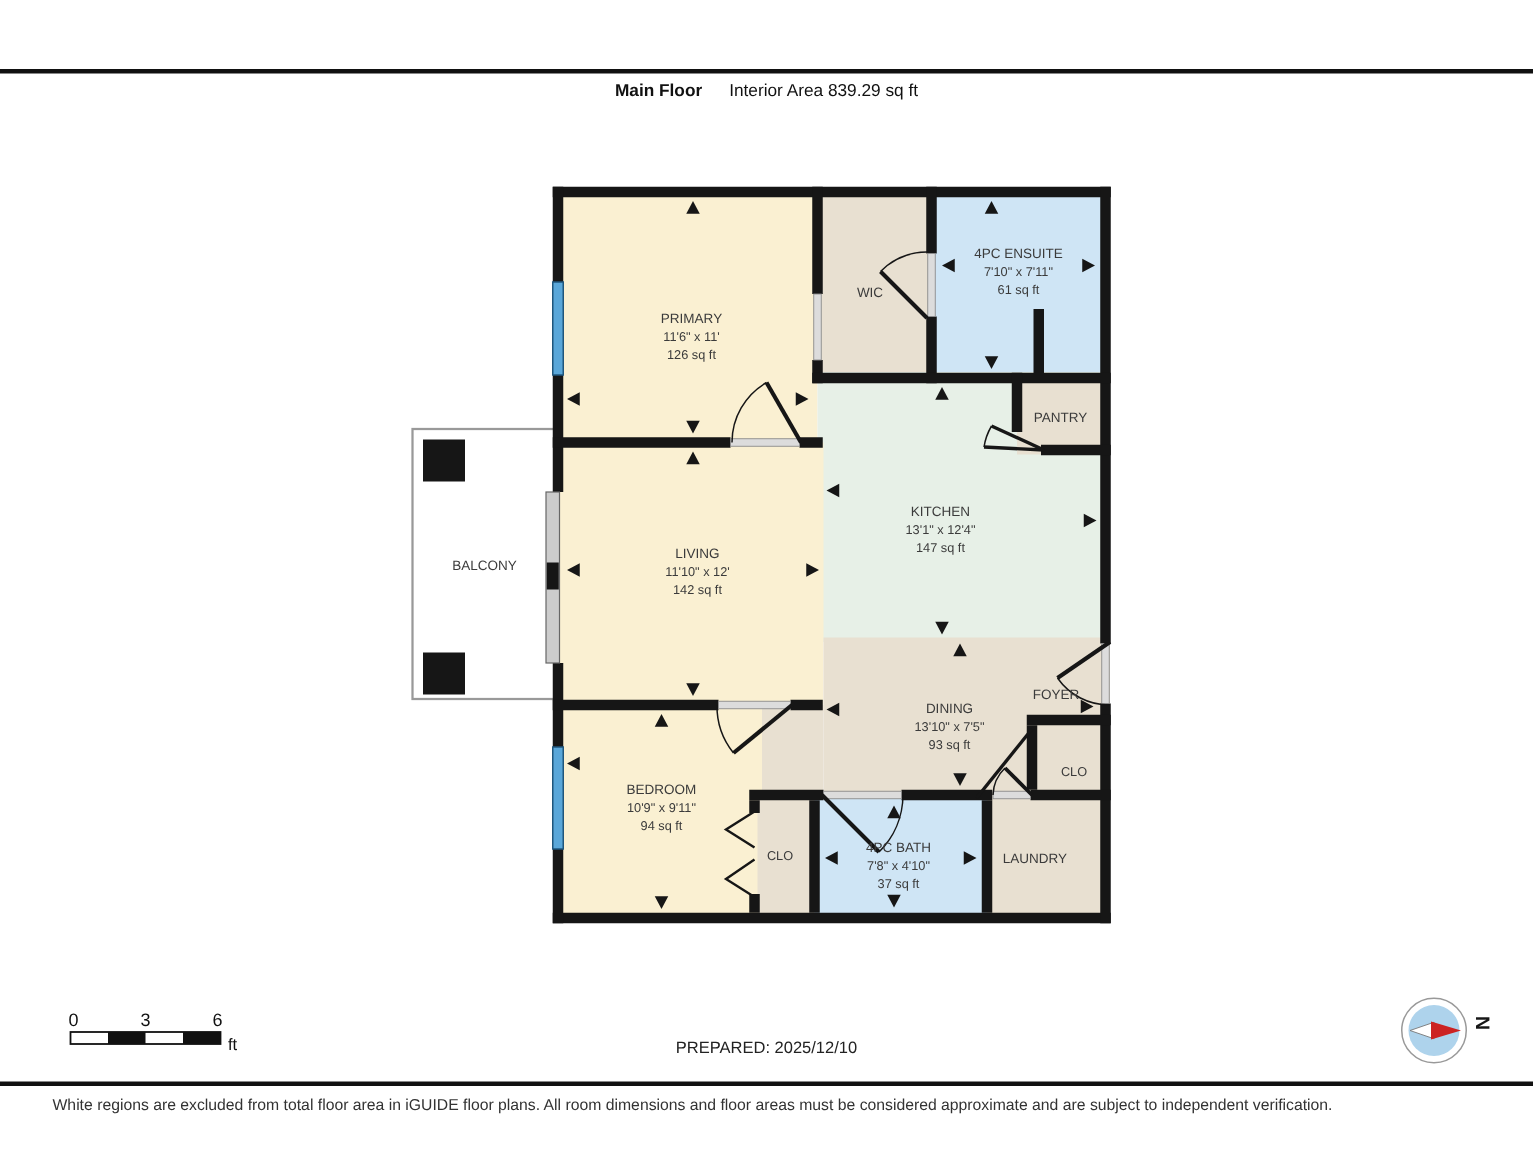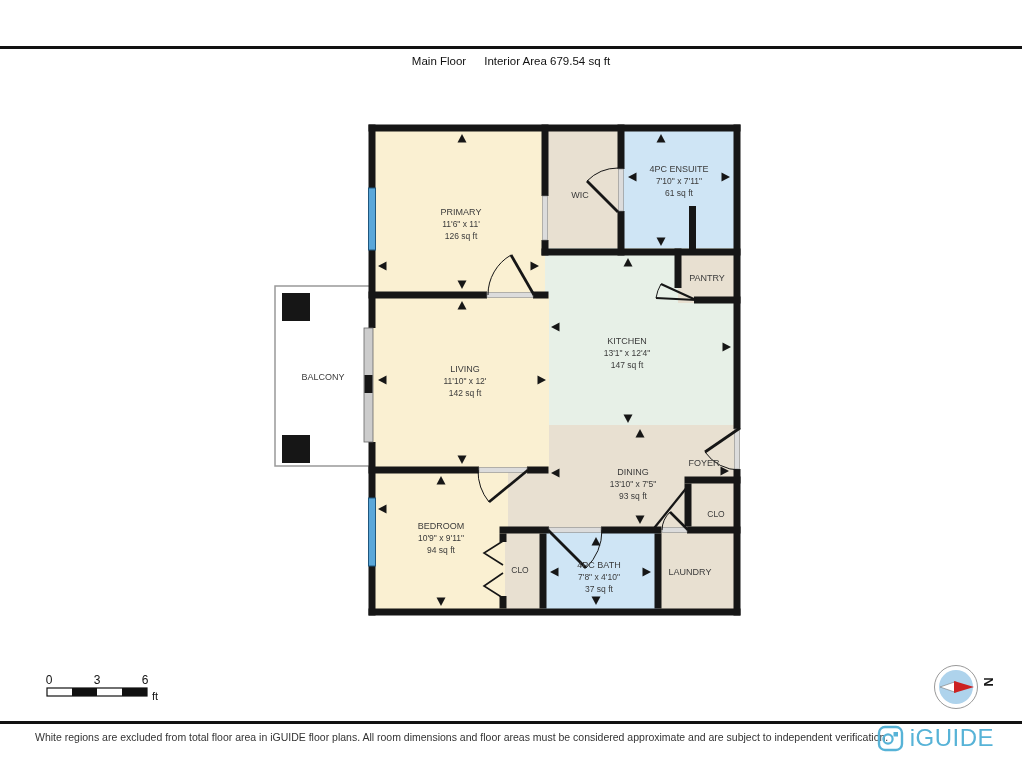--- a/index.html
+++ b/index.html
@@ -3,39 +3,39 @@
 <meta charset="utf-8">
 <style>
   html,body{margin:0;padding:0;background:#fff;}
   .page{position:relative;width:1022px;height:768px;background:#ffffff;
         font-family:"Liberation Sans",sans-serif;overflow:hidden;}
   .title{position:absolute;top:14px;left:0;width:100%;text-align:center;
          font-size:21px;font-weight:bold;color:#111;letter-spacing:.2px;}
   .rule{position:absolute;top:46px;left:0;width:100%;height:3px;background:#111;}
   .subtitle{position:absolute;top:55px;left:0;width:100%;text-align:center;
             font-size:11.5px;color:#111;}
-  .subtitle .floor{font-weight:normal;margin-right:18px;}
+  .subtitle .floor{font-weight:bold;margin-right:18px;}
   .prepared{position:absolute;top:693px;left:0;width:100%;text-align:center;
             font-size:11px;color:#222;}
   .footrule{position:absolute;top:721px;left:0;width:100%;height:3px;background:#111;}
   .disclaimer{position:absolute;top:731px;left:35px;font-size:10.5px;color:#333;}
   .brand{position:absolute;top:724px;right:28px;display:flex;align-items:center;
          gap:6px;color:#57b3d7;}
   .brand .brand-text{font-size:24px;letter-spacing:.5px;}
   svg.plan{position:absolute;left:0;top:0;}
   text.rm{fill:#3b3b3b;}
 </style>
 </head>
 <body>
 
 <div class="page">
 
   <div class="rule"></div>
   <div class="subtitle">
-    <span class="floor">Main Floor</span><span>Interior Area 679.54 sq ft</span>
+    <span class="floor">Main Floor</span><span>Interior Area 839.29 sq ft</span>
   </div>
 
   <svg class="plan" width="1022" height="768" viewBox="0 0 1022 768">
 
     <g>
       <rect x="372" y="128" width="173" height="170" fill="#faf0d2"></rect>
       <rect x="545" y="128" width="76" height="127" fill="#e8e0d1"></rect>
       <rect x="621" y="128" width="119" height="127" fill="#cfe5f5"></rect>
       <rect x="545" y="248" width="195" height="180" fill="#e7f0e7"></rect>
       <rect x="678" y="250" width="62" height="53" fill="#e8e0d1"></rect>
@@ -246,26 +246,19 @@
 
     <g>
       <circle cx="956" cy="687" r="21.5" fill="#ffffff" stroke="#999" stroke-width="1"></circle>
       <circle cx="956" cy="687" r="17" fill="#aed3ec"></circle>
       <polygon points="940,687 956,681.5 959,687 956,692.5" fill="#ffffff" stroke="#777" stroke-width="0.6"></polygon>
       <polygon points="974,687 954,681 954,693" fill="#cc2222"></polygon>
       <text transform="translate(984,682) rotate(90)" font-size="13" font-weight="bold" fill="#161616" text-anchor="middle">N</text>
     </g>
   </svg>
 
+  <div class="prepared">PREPARED: 2025/12/10</div>
 
   <div class="footrule"></div>
   <div class="disclaimer">White regions are excluded from total floor area in iGUIDE floor plans. All room dimensions and floor areas must be considered approximate and are subject to independent verification.</div>
 
-  <div class="brand">
-    <svg width="27" height="27" viewBox="0 0 27 27">
-      <rect x="2" y="2" width="23" height="23" rx="6" fill="none" stroke="#57b3d7" stroke-width="2.4"></rect>
-      <circle cx="11" cy="14" r="4.6" fill="none" stroke="#57b3d7" stroke-width="2.2"></circle>
-      <rect x="16.5" y="7" width="4.5" height="4.5" fill="#57b3d7"></rect>
-    </svg>
-    <span class="brand-text">iGUIDE</span>
-  </div>
 
 </div>
 
 </body></html>

